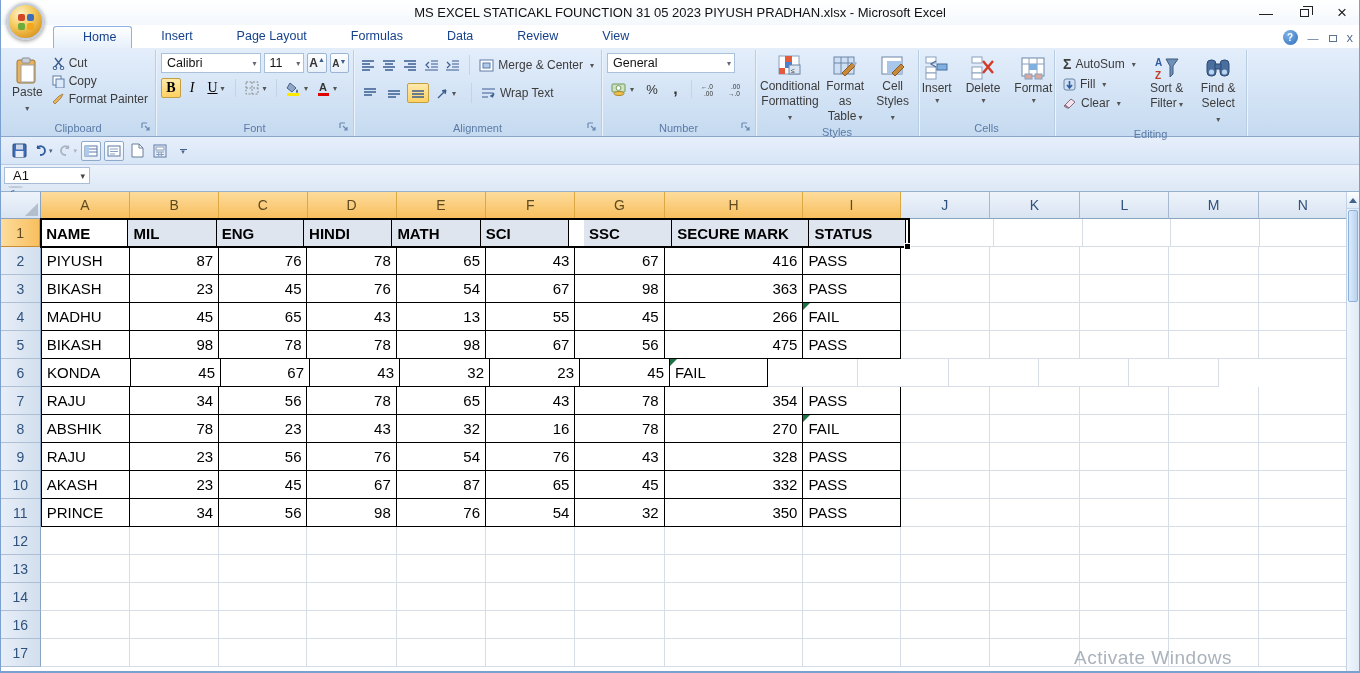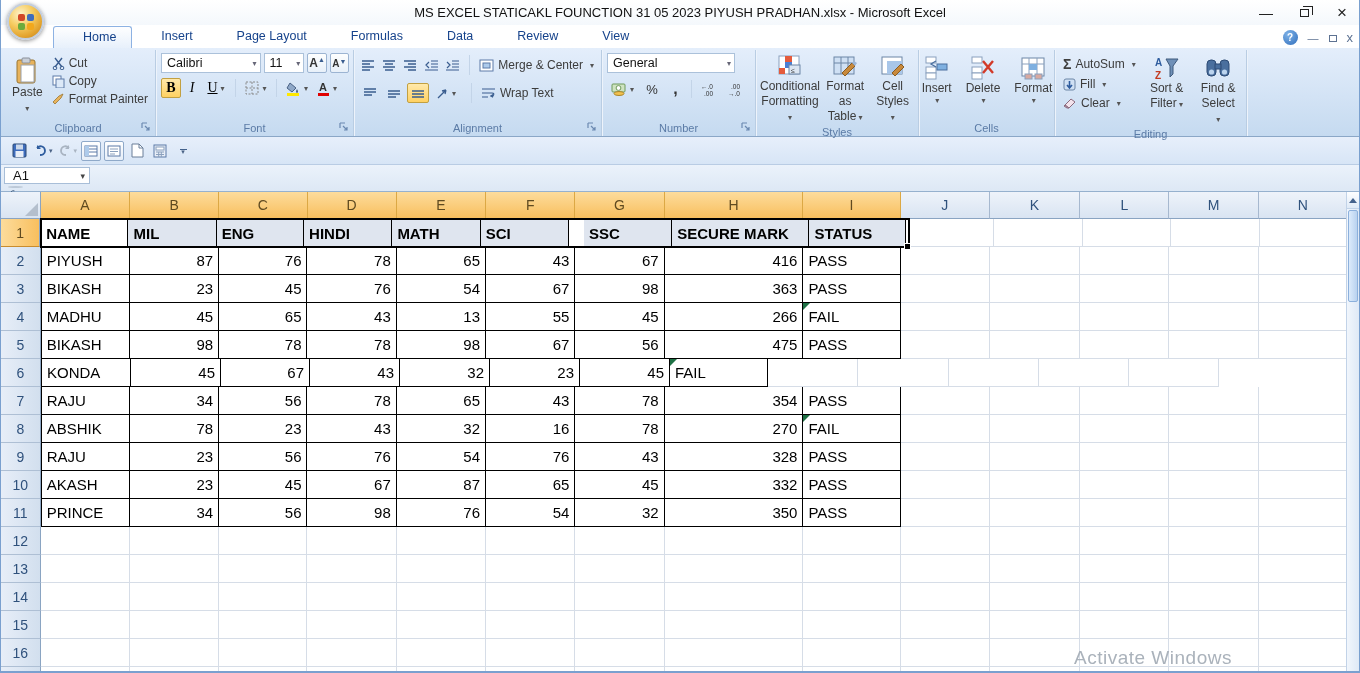--- a/index.html
+++ b/index.html
@@ -863,37 +863,20 @@
       <div class="cell gc" style="width: 90px;"></div>
       <div class="cell gc" style="width: 140px;"></div>
       <div class="cell gc" style="width: 98px;"></div>
       <div class="cell gc" style="width: 90px;"></div>
       <div class="cell gc" style="width: 91px;"></div>
       <div class="cell gc" style="width: 90px;"></div>
       <div class="cell gc" style="width: 90px;"></div>
       <div class="cell gc" style="width: 90px;"></div>
     </div>
     <div class="srow">
-      <div class="rowhdr">15</div>
-      <div class="cell gc" style="width: 90px;"></div>
-      <div class="cell gc" style="width: 90px;"></div>
-      <div class="cell gc" style="width: 89px;"></div>
-      <div class="cell gc" style="width: 90px;"></div>
-      <div class="cell gc" style="width: 90px;"></div>
-      <div class="cell gc" style="width: 90px;"></div>
-      <div class="cell gc" style="width: 90px;"></div>
-      <div class="cell gc" style="width: 140px;"></div>
-      <div class="cell gc" style="width: 98px;"></div>
-      <div class="cell gc" style="width: 90px;"></div>
-      <div class="cell gc" style="width: 91px;"></div>
-      <div class="cell gc" style="width: 90px;"></div>
-      <div class="cell gc" style="width: 90px;"></div>
-      <div class="cell gc" style="width: 90px;"></div>
-    </div>
-    <div class="srow">
       <div class="rowhdr">16</div>
       <div class="cell gc" style="width: 90px;"></div>
       <div class="cell gc" style="width: 90px;"></div>
       <div class="cell gc" style="width: 89px;"></div>
       <div class="cell gc" style="width: 90px;"></div>
       <div class="cell gc" style="width: 90px;"></div>
       <div class="cell gc" style="width: 90px;"></div>
       <div class="cell gc" style="width: 90px;"></div>
       <div class="cell gc" style="width: 140px;"></div>
       <div class="cell gc" style="width: 98px;"></div>

